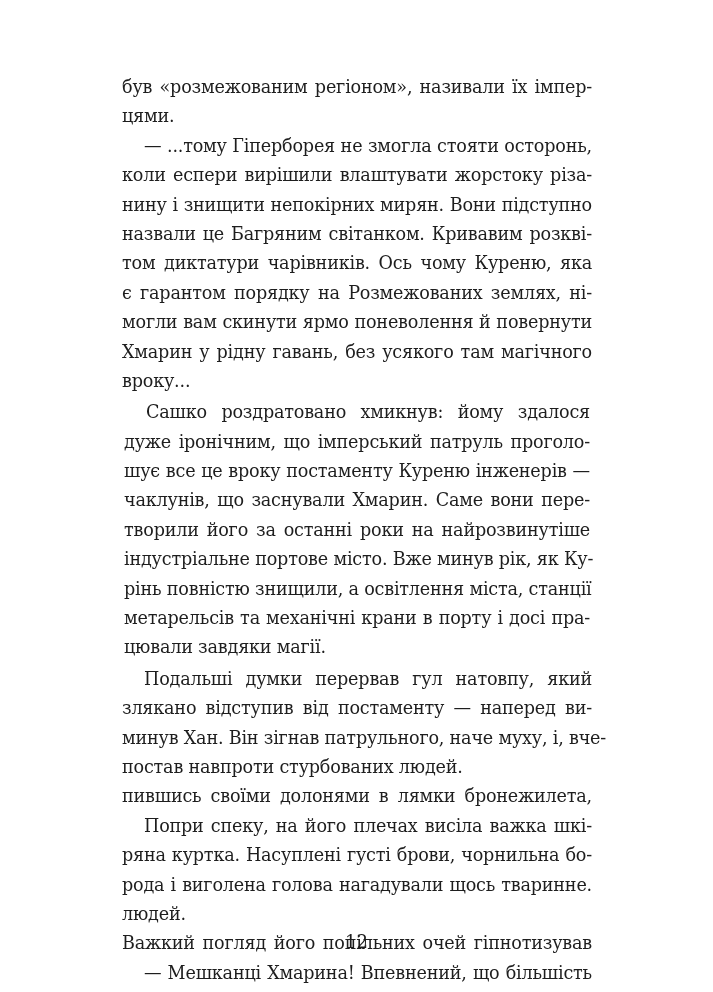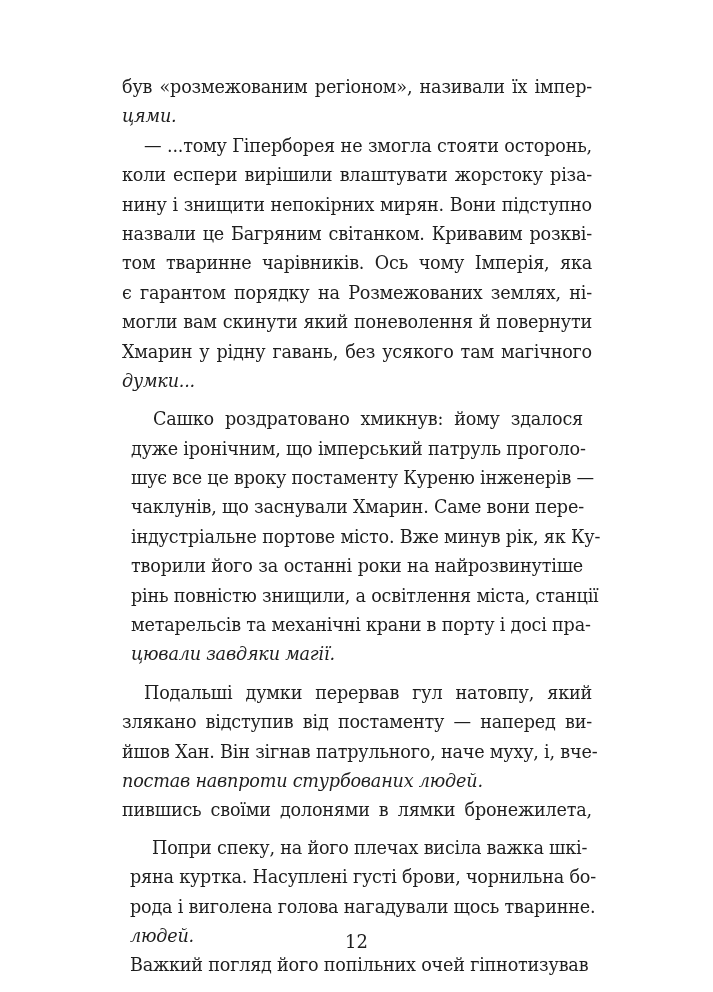--- a/index.html
+++ b/index.html
@@ -15,21 +15,21 @@
     color: #1e1e1e;
     letter-spacing: -0.2px;
   }
   .line {
     display: block;
     white-space: nowrap;
     text-align: justify;
     text-align-last: justify;
     height: 29.4px;
   }
-  .line.last { text-align-last: left; font-style: italic; }
+  .line.last { text-align-last: left; }
   .line.indent { padding-left: 22px; }
   .page-number {
     position: absolute;
     top: 931px;
     left: 0;
     width: 713px;
     text-align: center;
     font-family: "DejaVu Serif", "Liberation Serif", serif;
     font-size: 18px;
     color: #1e1e1e;
@@ -41,45 +41,45 @@
 <div class="page">
   <p style="margin:0">
     <span class="line">був «розмежованим регіоном», називали їх імпер-</span>
     <span class="line last">цями.</span>
   </p>
   <p style="margin:0">
     <span class="line indent">— ...тому Гіперборея не змогла стояти осторонь,</span>
     <span class="line">коли еспери вирішили влаштувати жорстоку різа-</span>
     <span class="line">нину і знищити непокірних мирян. Вони підступно</span>
     <span class="line">назвали це Багряним світанком. Кривавим розкві-</span>
-    <span class="line">том тваринне чарівників. Ось чому Імперія, яка</span>
+    <span class="line">том диктатури чарівників. Ось чому Куреню, яка</span>
     <span class="line">є гарантом порядку на Розмежованих землях, ні-</span>
-    <span class="line">могли вам скинути який поневолення й повернути</span>
+    <span class="line">могли вам скинути ярмо поневолення й повернути</span>
     <span class="line">Хмарин у рідну гавань, без усякого там магічного</span>
-    <span class="line last">думки...</span>
+    <span class="line last">вроку...</span>
   </p>
-  <p style="margin:9px">
+  <p style="margin:2px">
     <span class="line indent">Сашко роздратовано хмикнув: йому здалося</span>
     <span class="line">дуже іронічним, що імперський патруль проголо-</span>
     <span class="line">шує все це вроку постаменту Куреню інженерів —</span>
     <span class="line">чаклунів, що заснували Хмарин. Саме вони пере-</span>
+    <span class="line">творили його за останні роки на найрозвинутіше</span>
     <span class="line">індустріальне портове місто. Вже минув рік, як Ку-</span>
-    <span class="line">творили його за останні роки на найрозвинутіше</span>
     <span class="line">рінь повністю знищили, а освітлення міста, станції</span>
     <span class="line">метарельсів та механічні крани в порту і досі пра-</span>
     <span class="line last">цювали завдяки магії.</span>
   </p>
   <p style="margin:0">
     <span class="line indent">Подальші думки перервав гул натовпу, який</span>
     <span class="line">злякано відступив від постаменту — наперед ви-</span>
-    <span class="line">йшов Хан. Він зігнав патрульного, наче муху, і, вче-</span>
+    <span class="line">минув Хан. Він зігнав патрульного, наче муху, і, вче-</span>
     <span class="line last">постав навпроти стурбованих людей.</span>
     <span class="line">пившись своїми долонями в лямки бронежилета,</span>
   </p>
-  <p style="margin:8px">
+  <p style="margin:0">
     <span class="line indent">Попри спеку, на його плечах висіла важка шкі-</span>
     <span class="line">ряна куртка. Насуплені густі брови, чорнильна бо-</span>
     <span class="line">рода і виголена голова нагадували щось тваринне.</span>
     <span class="line last">людей.</span>
     <span class="line">Важкий погляд його попільних очей гіпнотизував</span>
   </p>
   <p style="margin:0">
     <span class="line indent">— Мешканці Хмарина! Впевнений, що більшість</span>
 
   </p>

